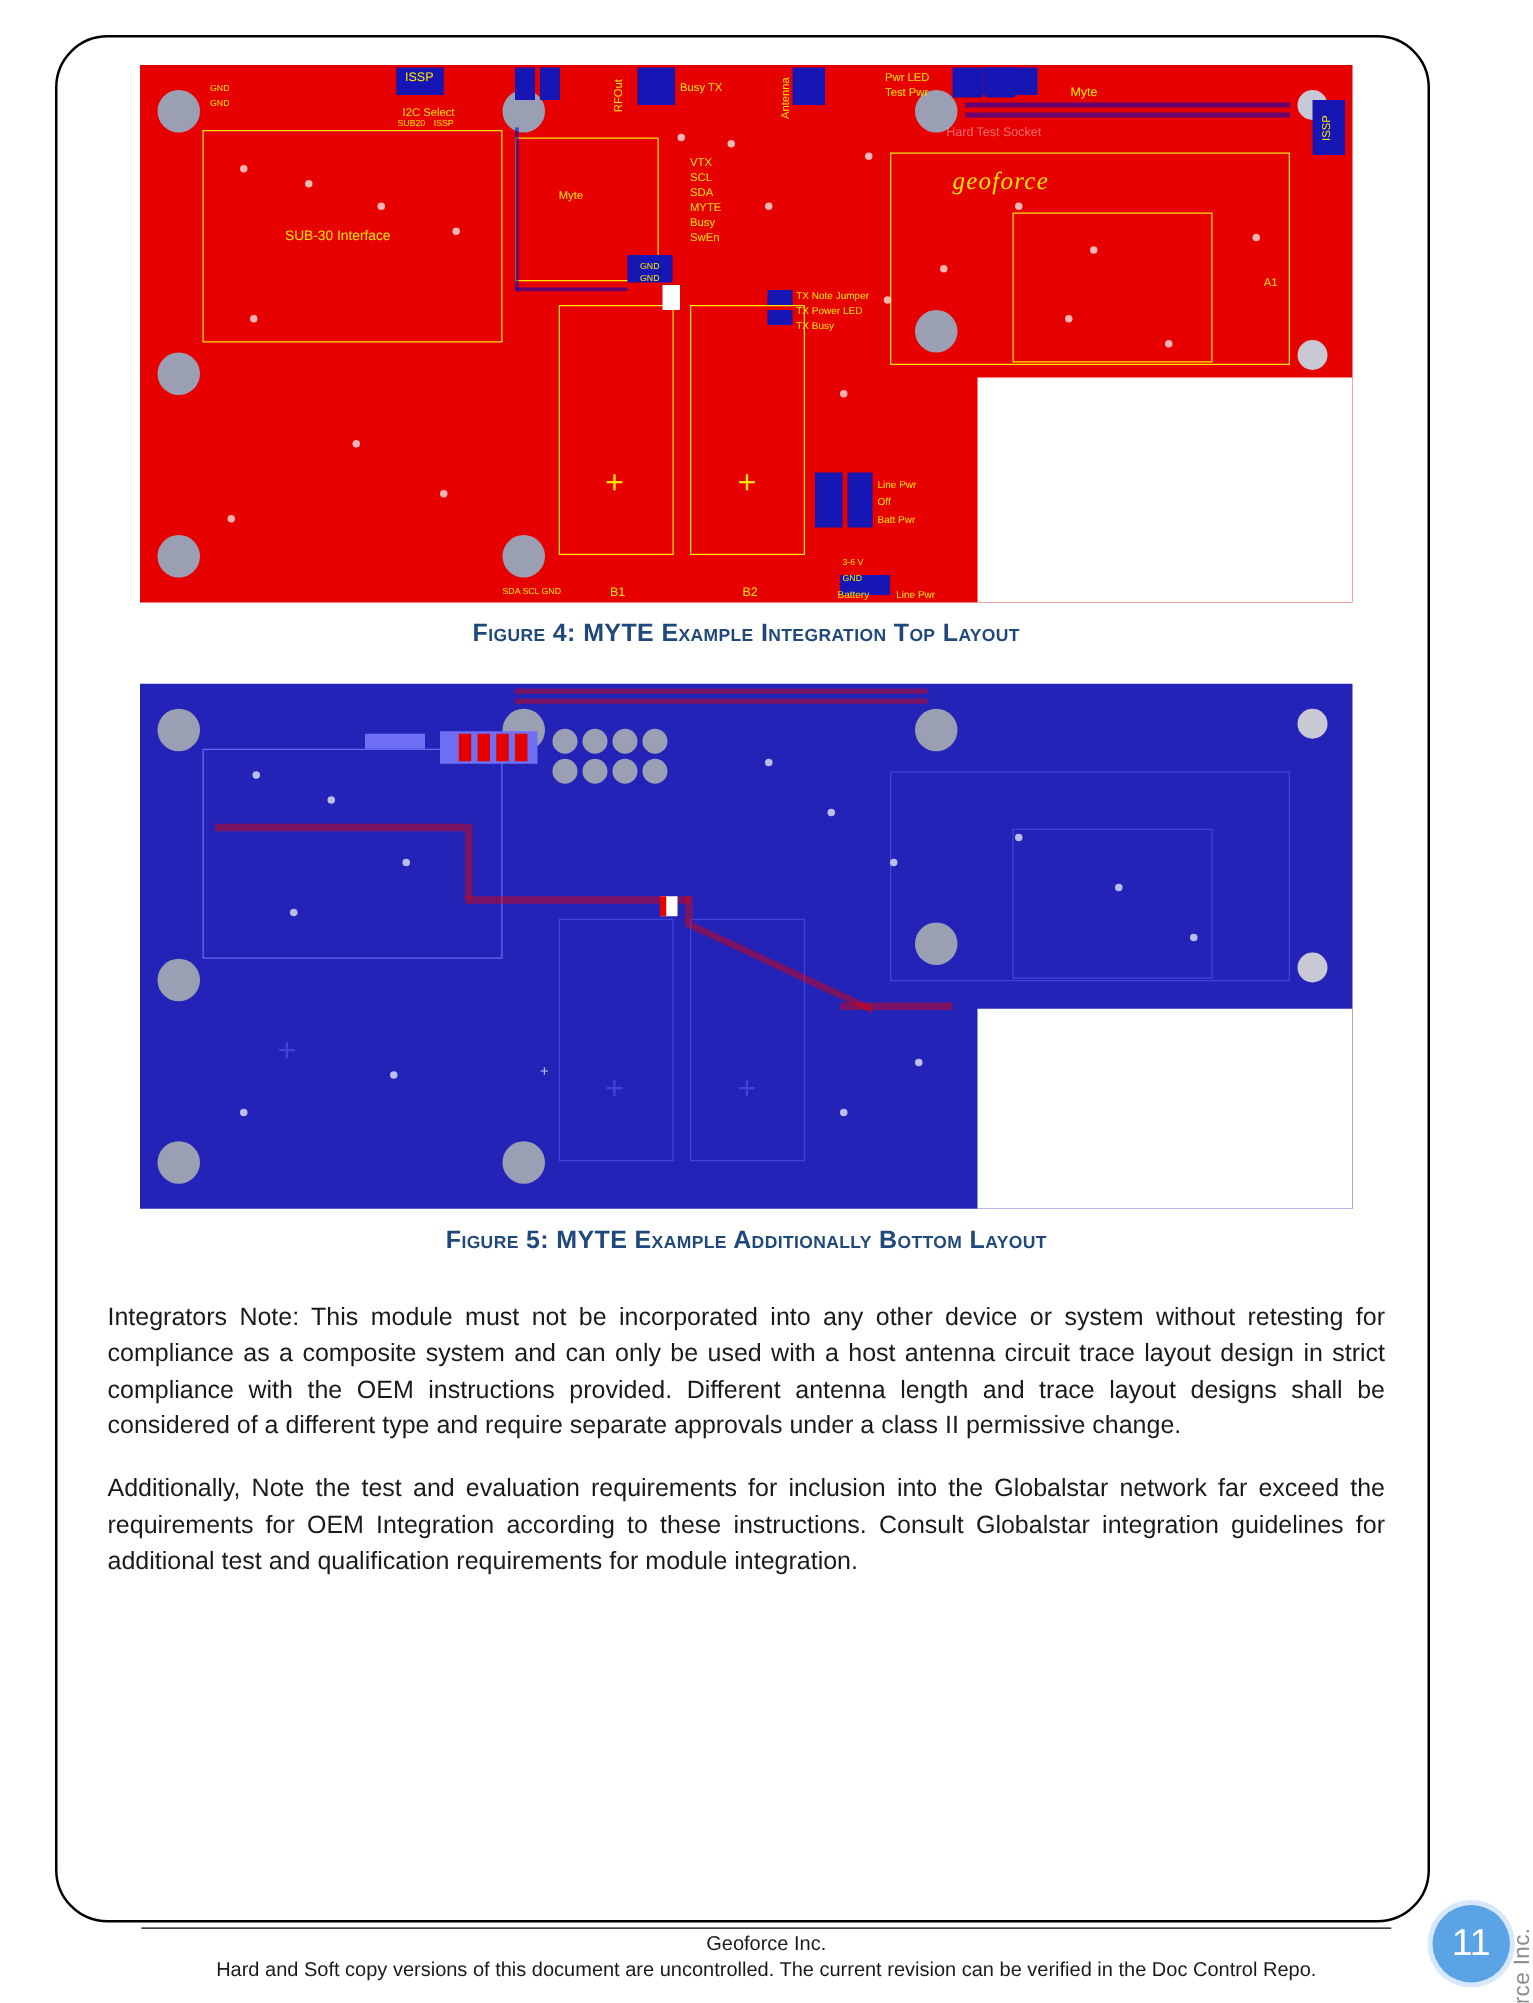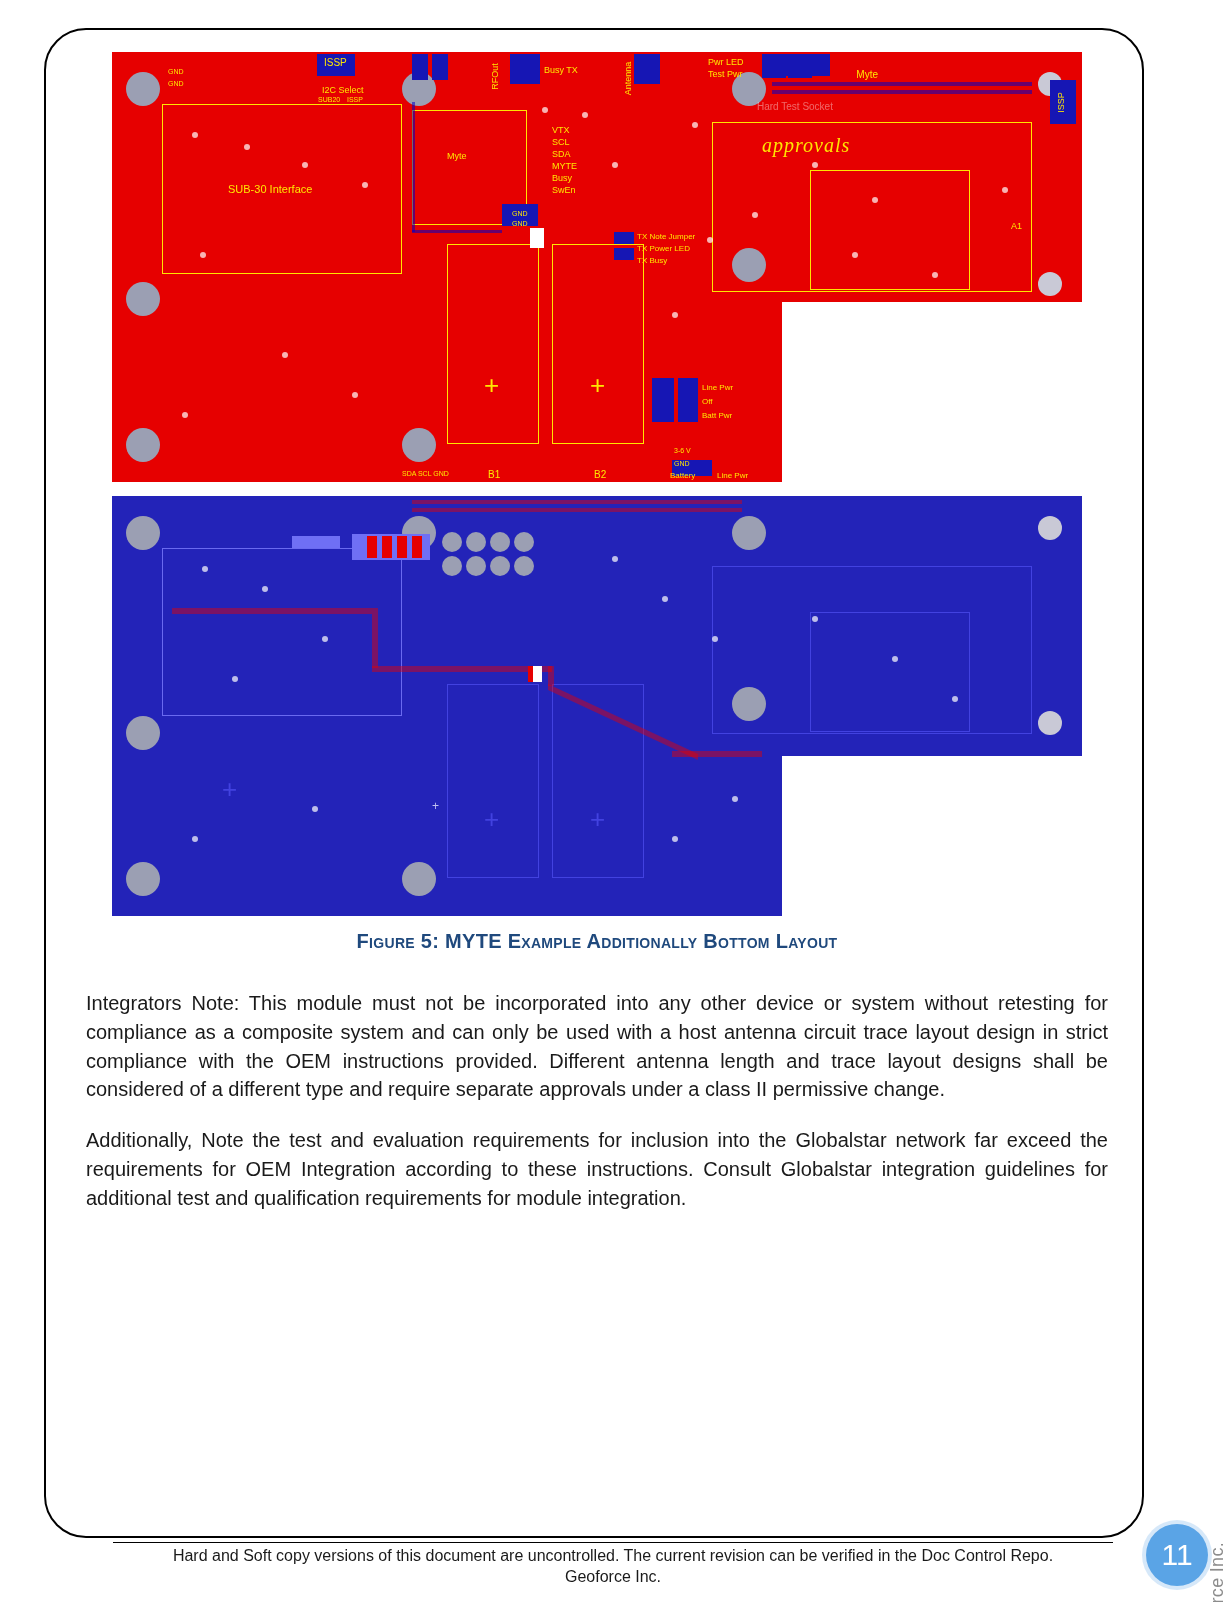--- a/index.html
+++ b/index.html
@@ -158,23 +158,24 @@
           <span class="silk silk-y" style="left:590px; top:346px; font-size:8px">Off</span>
           <span class="silk silk-y" style="left:590px; top:360px; font-size:8px">Batt Pwr</span>
           <span class="silk silk-y" style="left:562px; top:395px; font-size:7px">3-6 V</span>
           <span class="silk silk-y" style="left:562px; top:408px; font-size:7px">GND</span>
           <span class="silk silk-y" style="left:558px; top:420px; font-size:8px">Battery</span>
           <span class="silk silk-y" style="left:605px; top:420px; font-size:8px">Line Pwr</span>
           <span class="silk silk-y" style="left:376px; top:418px; font-size:10px">B1</span>
           <span class="silk silk-y" style="left:482px; top:418px; font-size:10px">B2</span>
           <span class="silk silk-y" style="left:290px; top:418px; font-size:7px">SDA SCL GND</span>
 
-          <span class="logo-geo" style="left:650px; top:82px">approvals</span>
+          <span class="logo-geo" style="left:650px; top:82px">geoforce</span>
         </div>
       </div>
+      <div class="caption">Figure 4: MYTE Example Integration Top Layout</div>
 
       <div class="pcb-wrap">
         <div class="pcb pcb-bot">
           <div class="notch-bot"></div>
 
           <div class="pad" style="left:14px; top:20px"></div>
           <div class="pad" style="left:14px; top:220px"></div>
           <div class="pad" style="left:14px; bottom:20px"></div>
           <div class="pad" style="left:290px; bottom:20px"></div>
           <div class="pad" style="left:290px; top:20px"></div>
@@ -241,20 +242,20 @@
       <p class="body-text" style="margin-top:36px">Integrators Note: This module must not be incorporated into any other device or system without retesting for compliance as a composite system and can only be used with a host antenna circuit trace layout design in strict compliance with the OEM instructions provided.  Different antenna length and trace layout designs shall be considered of a different type and require separate approvals under a class II permissive change.</p>
       <p class="body-text">Additionally, Note the test and evaluation requirements for inclusion into the Globalstar network far exceed the requirements for OEM Integration according to these instructions. Consult Globalstar integration guidelines for additional test and qualification requirements for module integration.</p>
 
     </div>
   </div>
 
   <div class="side-label">DOCUMENT # HW-IS-0-0057: Revision 170905a | Geoforce Inc.</div>
 
   <div class="footer">
     <div class="footer-line"></div>
+    <div>Geoforce Inc.</div>
     <div>Hard and Soft copy versions of this document are uncontrolled. The current revision can be verified in the Doc Control Repo.</div>
-    <div>Geoforce Inc.</div>
   </div>
 
   <div class="page-badge">
     <span>11</span>
   </div>
 </div>
 
 </body></html>

